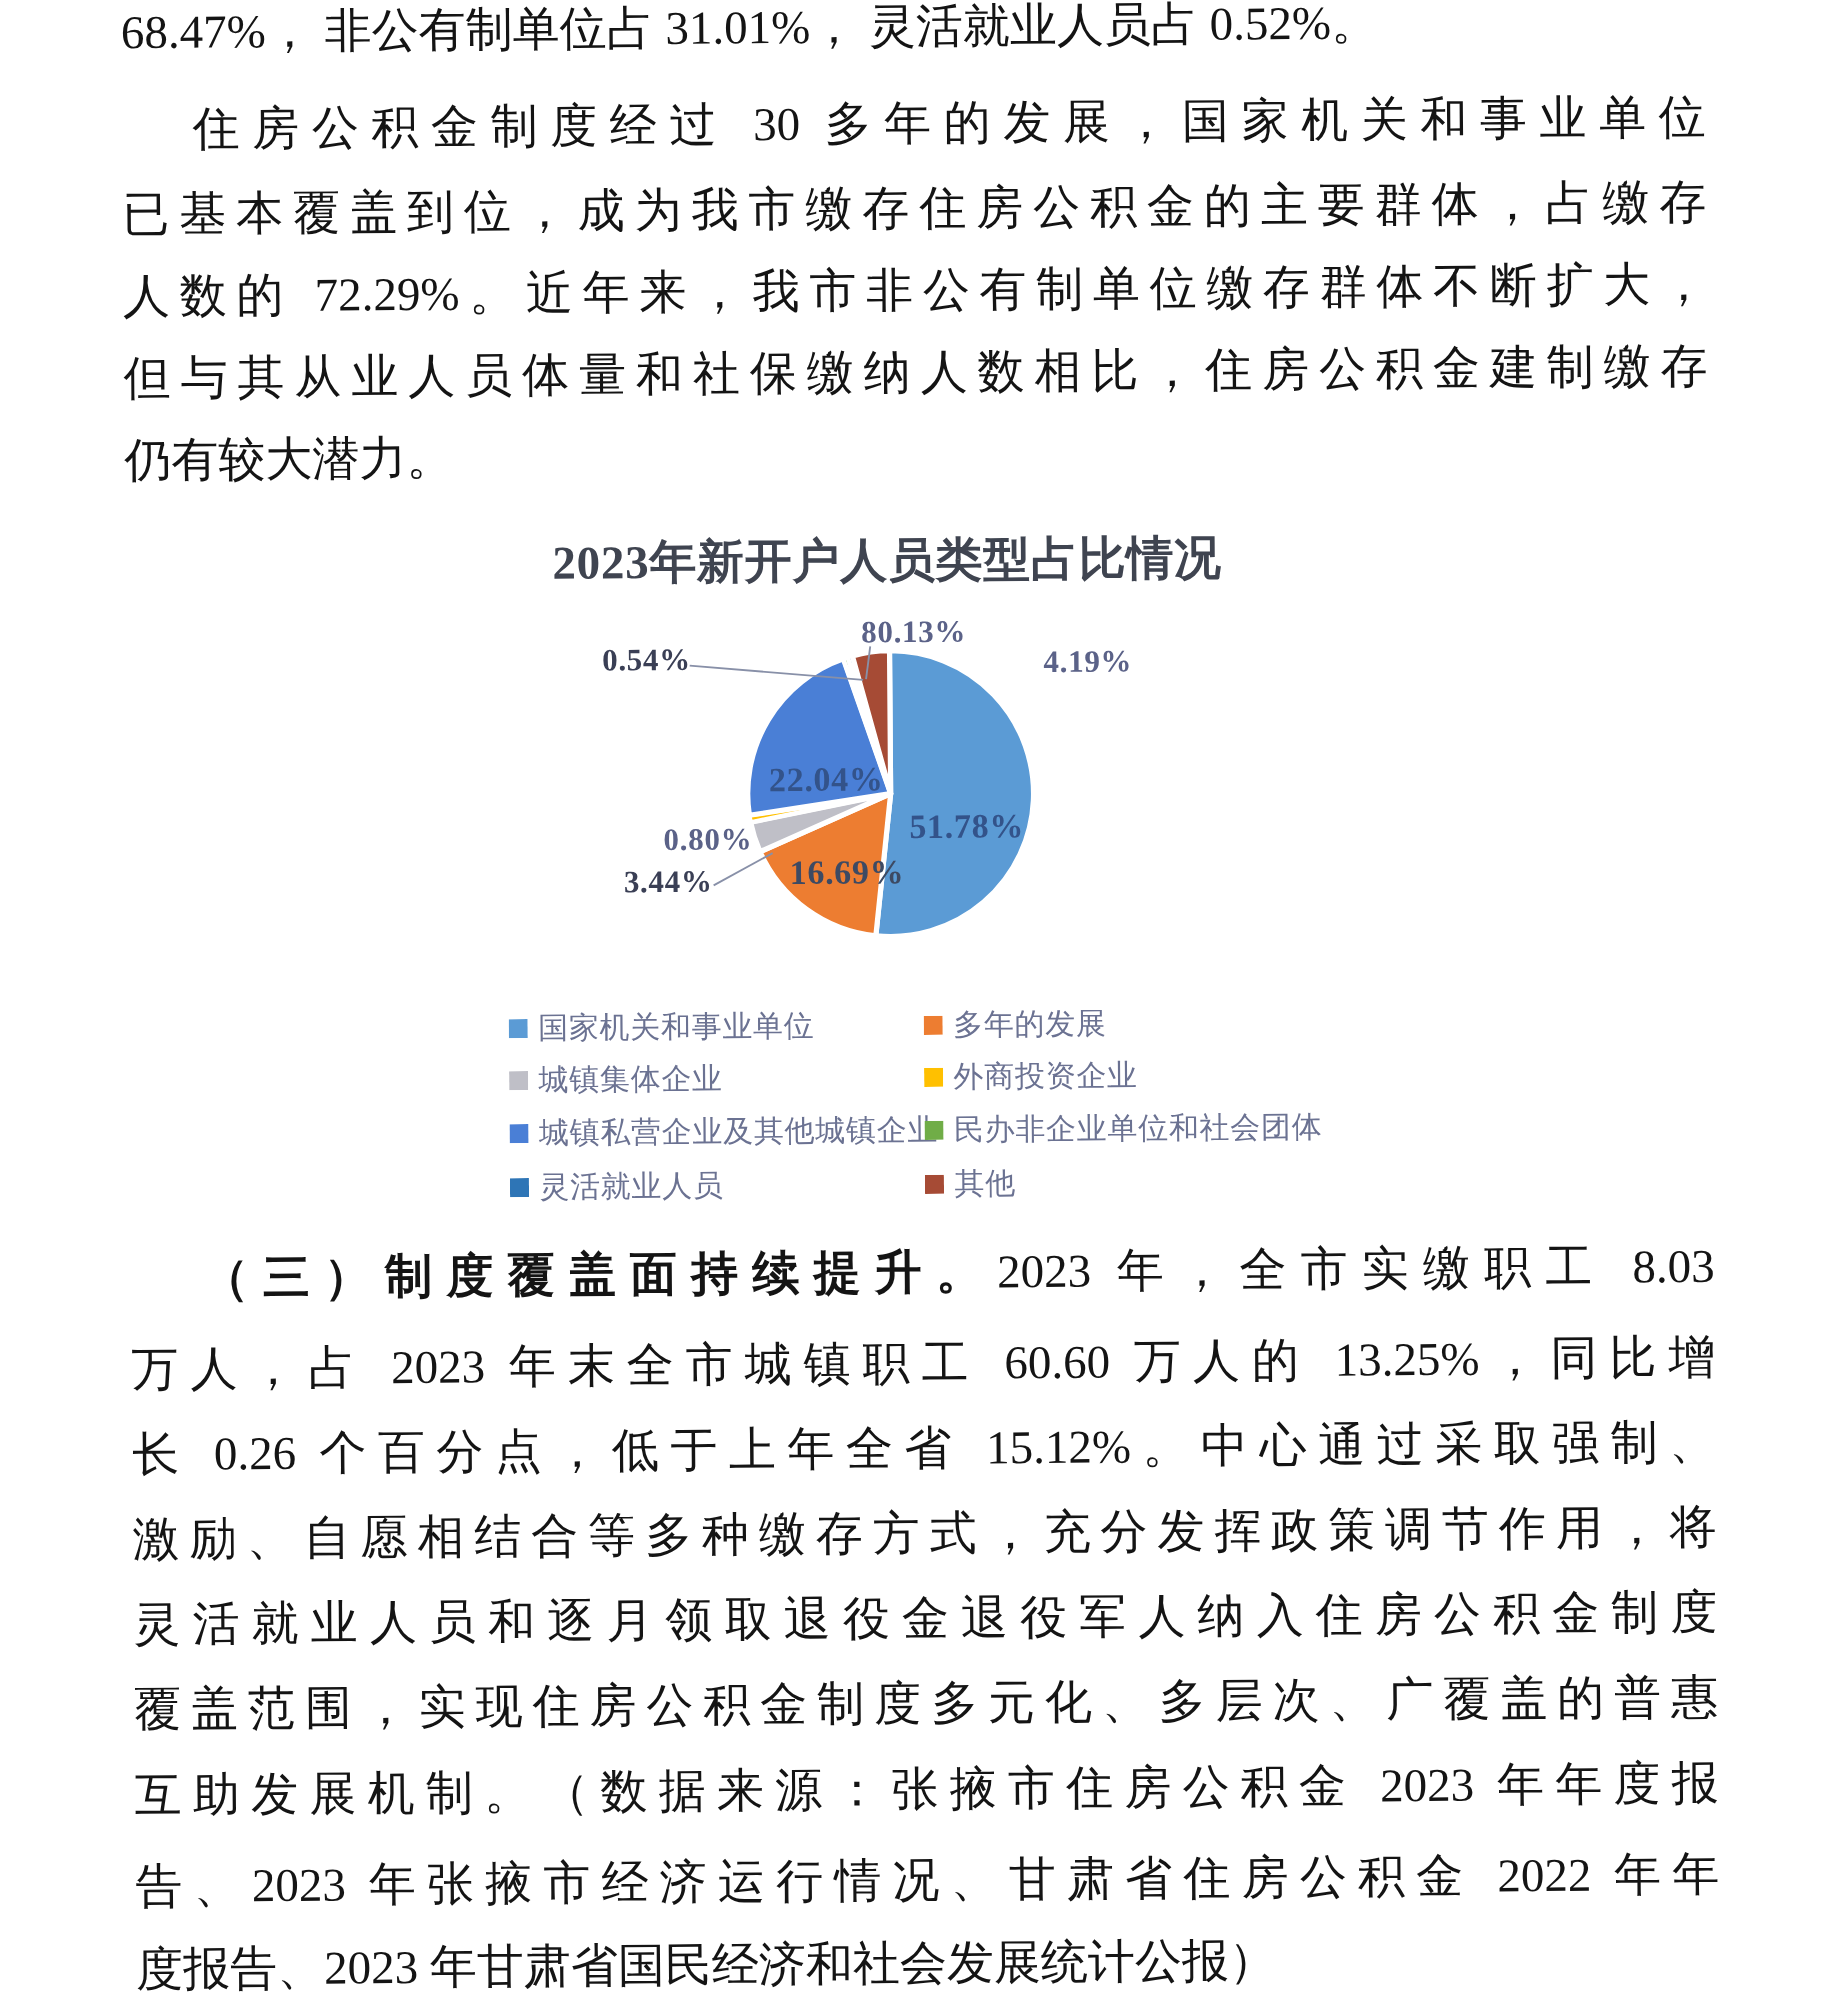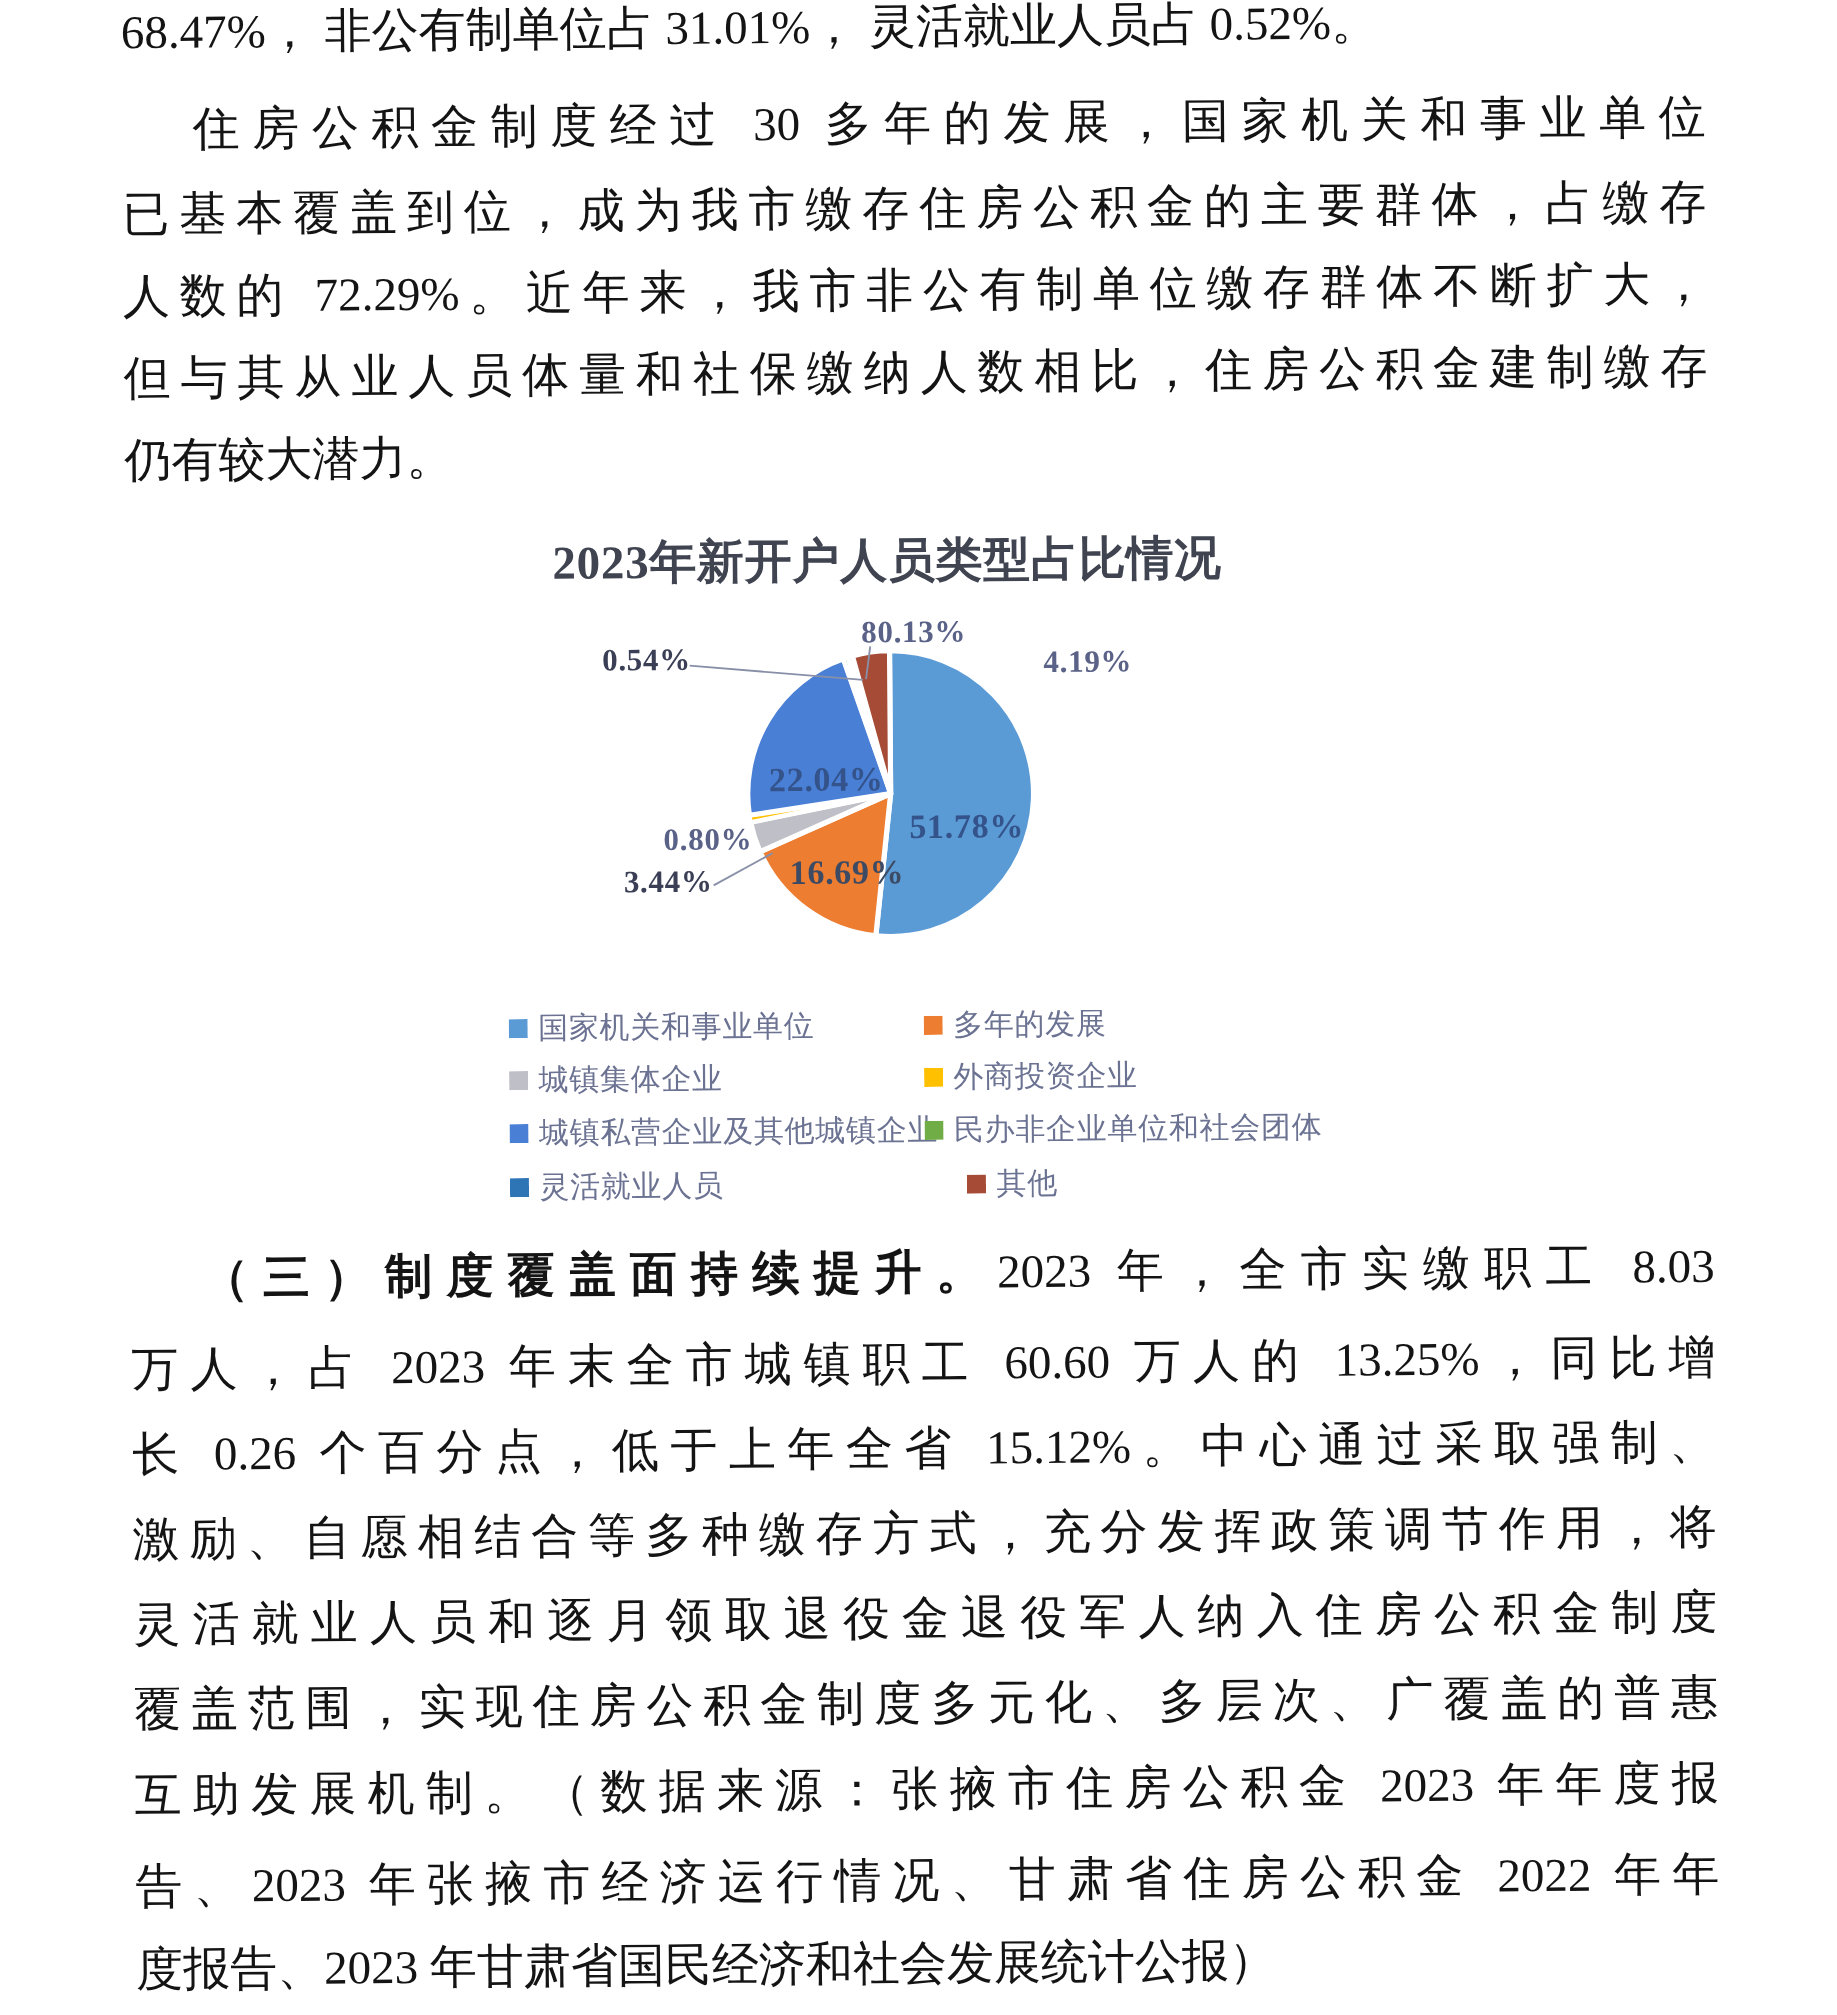--- a/index.html
+++ b/index.html
@@ -103,21 +103,21 @@
             <rect width="26" height="26" fill="#70AD47"></rect>
           </svg>
         <span class="txt">民办非企业单位和社会团体</span>
       </div>
       <div class="legend-item" style="left:507px;top:1168px;">
         <svg class="sw" width="19" height="19" viewBox="0 0 26 26">
             <rect width="26" height="26" fill="#2E75B6"></rect>
           </svg>
         <span class="txt">灵活就业人员</span>
       </div>
-      <div class="legend-item" style="left:964px;top:1168px;">
+      <div class="legend-item" style="left:922px;top:1168px;">
         <svg class="sw" width="19" height="19" viewBox="0 0 26 26">
             <rect width="26" height="26" fill="#A64B35"></rect>
           </svg>
         <span class="txt">其他</span>
       </div>
     </div>
   </div>
 
   <div class="bline just indent" style="top:1234px;">
     <span class="hb">（三）制度覆盖面持续提升。</span><span>2023 年，全市实缴职工 8.03</span>

